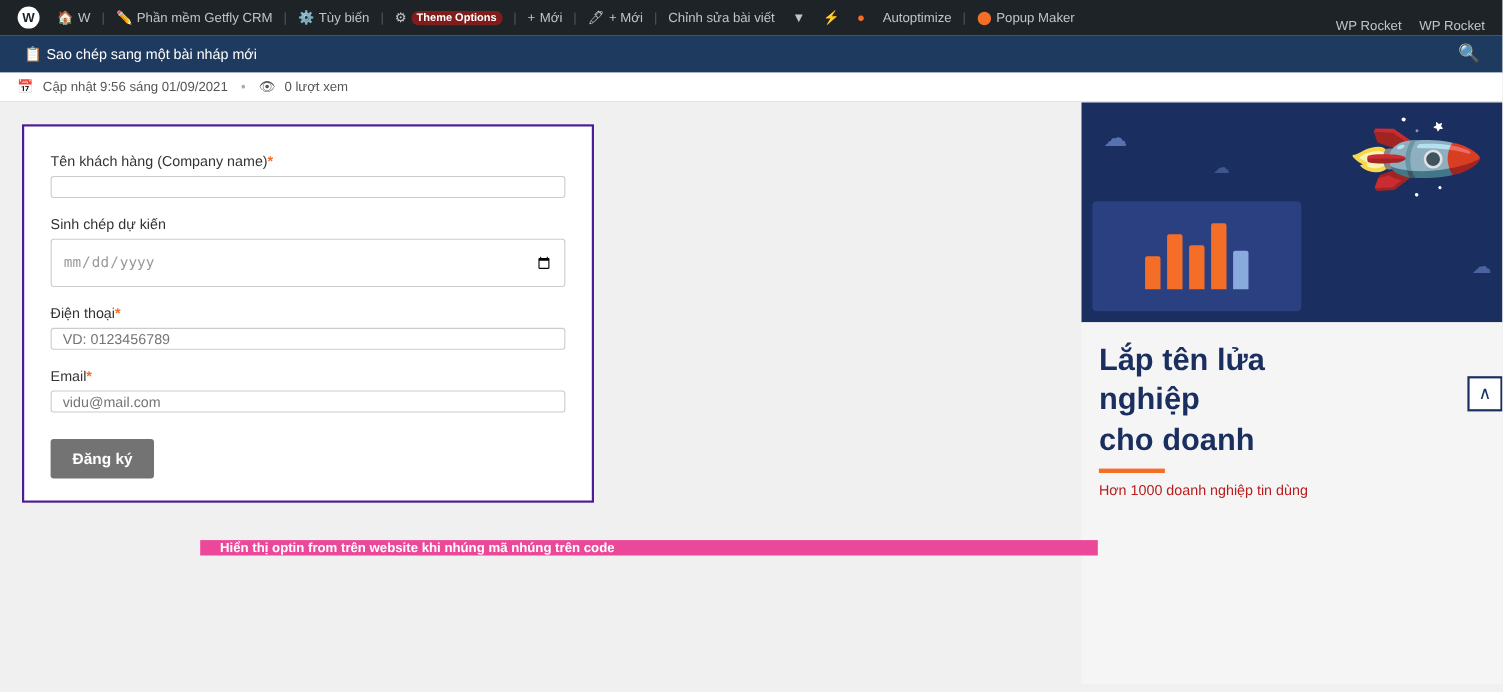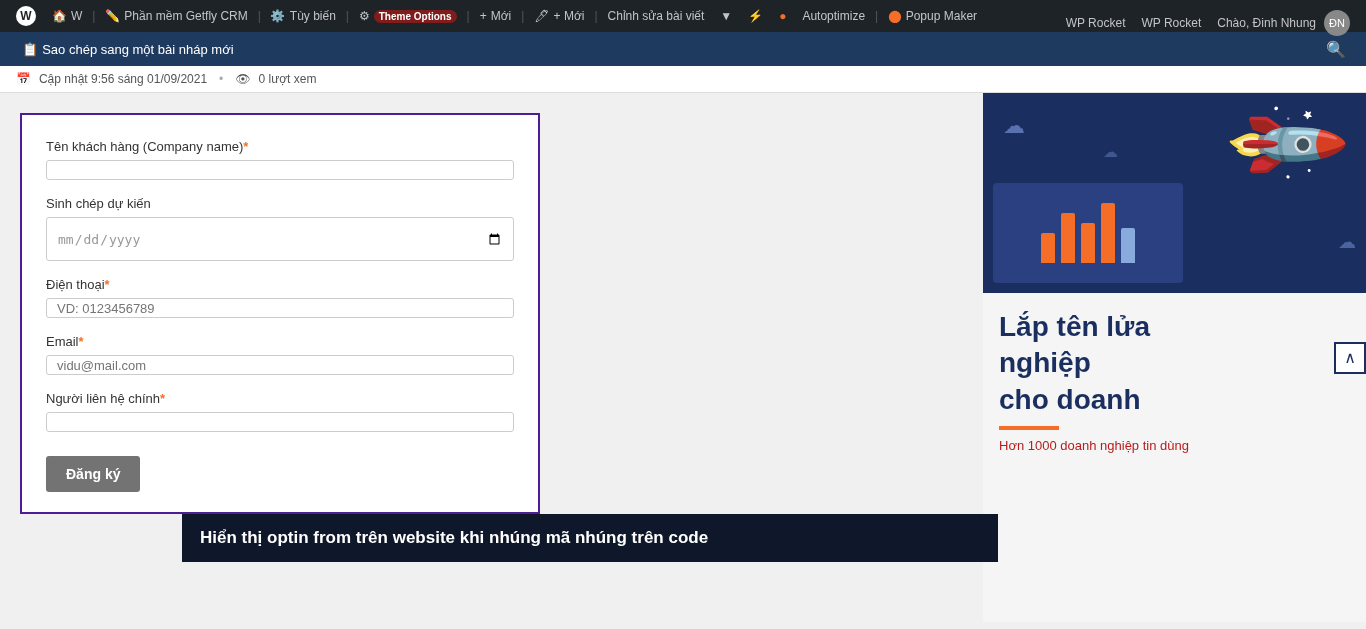--- a/index.html
+++ b/index.html
@@ -278,24 +278,20 @@
     <span style="color:#f56e28;">⬤</span>
     <span>Popup Maker</span>
   </div>
   <div class="admin-bar-right">
     <div class="admin-bar-item">
       <span>WP Rocket</span>
     </div>
     <div class="admin-bar-item">
       <span>WP Rocket</span>
     </div>
-    <div class="admin-bar-item">
-      <span>Chào, Đinh Nhung</span>
-      <span class="admin-bar-avatar">ĐN</span>
-    </div>
   </div>
 </div>
 
 <div id="second-bar">
   <div class="second-bar-item">
     <span>📋</span>
     <span>Sao chép sang một bài nháp mới</span>
   </div>
   <div class="second-bar-right">
     <button class="search-icon-btn">🔍</button>
@@ -341,32 +337,26 @@
 
       
       <div class="field-group">
         <label class="field-label">
           <span>Email</span><span class="required">*</span>
         </label>
         <input type="text" class="field-input" placeholder="vidu@mail.com" style="">
       </div>
 
       
-      <div class="field-group">
-        <label class="field-label">
-          <span>Người liên hệ chính</span><span class="required">*</span>
-        </label>
-        <input type="text" class="field-input" placeholder="" style="">
-      </div>
 
       
       <button class="btn-register">Đăng ký</button>
 
       
-      <div class="overlay-banner" style="position:absolute; bottom:-50px; left:160px; right:-460px; background:#0f172a; color:#fff; font-size:17px; font-weight:bold; padding:14px 18px; white-space:nowrap; z-index:20;">
+      <div class="overlay-banner" style="position:absolute; bottom:-50px; left:160px; right:-460px; background:#ec4899; color:#fff; font-size:12px; font-weight:bold; padding:0 18px; white-space:nowrap; z-index:20;">
         <span>Hiển thị optin from trên website khi nhúng mã nhúng trên code</span>
       </div>
     </div>
   </div>
 
   <div id="ad-sidebar" style="width:383px; position:relative; background:#f5f5f5; overflow:hidden;">
 
     <div style="position:absolute; top:0; left:0; right:0; height:200px; background:#1a2e5f;">
 
       <div style="position:absolute; top:5px; right:30px; font-size:80px; transform: rotate(45deg);">🚀</div>

